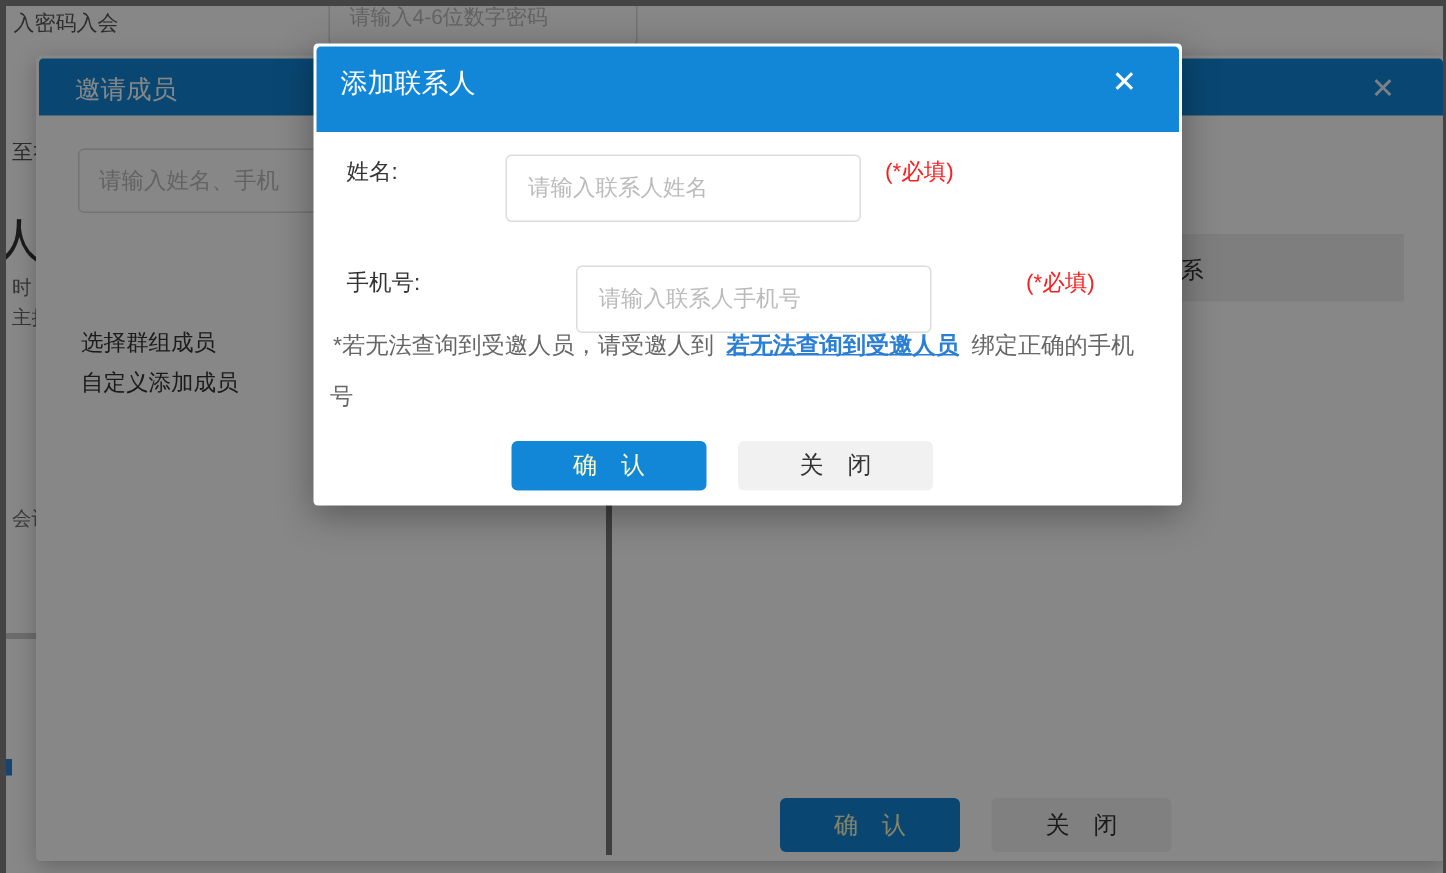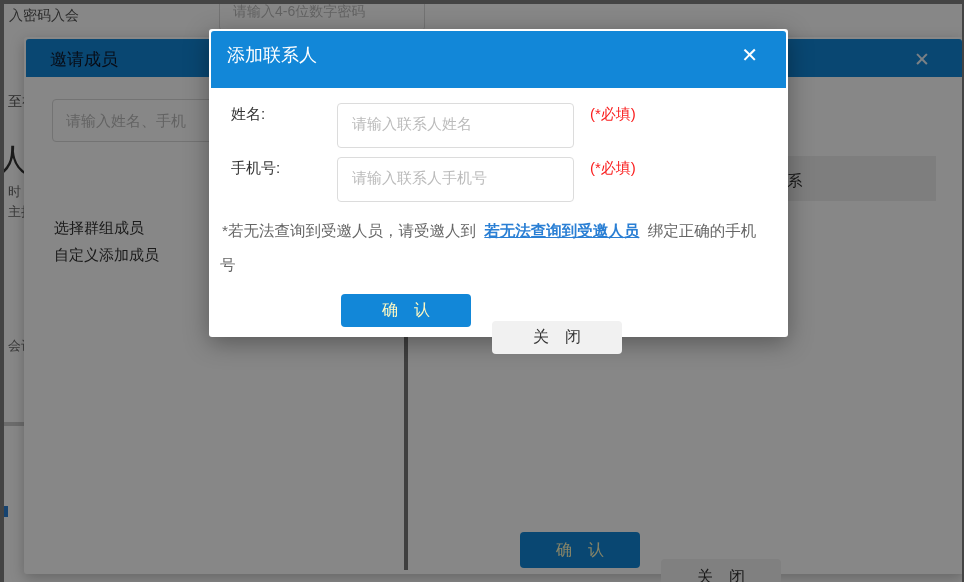--- a/index.html
+++ b/index.html
@@ -16,55 +16,55 @@
   .pg-line{ position:absolute; left:0; top:418px; width:26px; height:1px; background:#ccc; }
   .pg-bluebit{ position:absolute; left:0; top:502px; width:3px; height:11px;
                background:var(--link,#2a7fd4); }
 
   
   .dlg-invite{ position:absolute; left:20px; top:33px; width:940px; height:537px;
                background:#fff; border-radius:3px; box-shadow:0 4px 14px rgba(0,0,0,.25); }
   .dlg-invite .hd{ position:relative; height:38px; background:var(--primary,#1287d8);
                    border-radius:3px 3px 0 0; }
   .dlg-invite .hd .ttl{ position:absolute; left:22px; top:0; line-height:38px;
-                        color:#0f172a; font-size:17px; }
+                        color:#ffffff; font-size:17px; }
   .dlg-invite .hd .x{ position:absolute; right:30px; top:0; line-height:38px;
                       color:#eaf3fb; font-size:19px; cursor:pointer; }
   .inv-search{ position:absolute; left:28px; top:62px; width:374px; height:43px;
                border:1px solid #d9d9d9; border-radius:4px; background:#fff;
                font-size:15px; color:#b5b5b5; padding:0 13px; outline:none; }
   .inv-item{ position:absolute; left:28px; font-size:15px; color:#333; cursor:pointer; }
   .inv-div{ position:absolute; left:380px; top:60px; width:2px; height:473px; background:#777; }
   .inv-band{ position:absolute; left:382px; top:119px; width:530px; height:45px;
              background:#efefef; overflow:hidden; }
   .inv-band span{ position:absolute; left:379px; top:0; line-height:45px;
                   font-size:15.5px; color:#333; }
   .btn{ position:absolute; border:none; border-radius:4px; cursor:pointer;
         font-size:16px; font-family:inherit; }
   .btn.primary{ background:var(--primary,#1287d8); color:#fef9c3; }
-  .btn.plain{ background:#f1f1f1; color:#333;margin-top:27px; }
+  .btn.plain{ background:#f1f1f1; color:#333; }
   .inv-confirm{ left:496px; top:495px; width:120px; height:36px; }
   .inv-close{ left:637px; top:495px; width:120px; height:36px; }
 
   
   .overlay{ position:absolute; inset:0; background:rgba(0,0,0,0.47); }
 
   
   .dlg-add{ position:absolute; left:205px; top:25px; width:579px; height:308px;
             background:#fff; border-radius:3px; box-shadow:0 6px 24px rgba(0,0,0,.35); }
   .dlg-add .hd{ position:relative; height:57px; background:var(--primary,#1287d8);
                 border-radius:3px 3px 0 0; }
   .dlg-add .hd .ttl{ position:absolute; left:14px; top:0; line-height:45px;
                      color:#fff; font-size:18px; }
   .dlg-add .hd .x{ position:absolute; right:26px; top:0; line-height:45px;
                    color:#fff; font-size:20px; cursor:pointer; }
   .frow{ position:absolute; left:18px; height:45px; display:flex; align-items:flex-start; }
   .frow .lbl{ width:108px; font-size:15px; color:#333; }
   .frow input{ width:237px; height:45px; border:1px solid #dcdcdc; border-radius:4px;
-               font-size:15px; color:#444; padding:0 14px; outline:none;font-family:Liberation Mono, monospace; }
+               font-size:15px; color:#444; padding:0 14px; outline:none; }
   .frow input::placeholder, .pw-input::placeholder, .inv-search::placeholder{ color:#bbb; }
   .frow .req{ margin-left:14px; font-size:15px; font-weight:normal;
               color:var(--required,#fa1e1e); }
   .note{ position:absolute; left:7px; top:183px; width:566px; font-size:15.5px;
          line-height:30px; color:#666; }
   .note a{ color:var(--link,#2a7fd4); font-weight:bold; text-decoration:underline;
            cursor:pointer; }
   .add-confirm{ left:132px; top:265px; width:130px; height:33px; }
   .add-close{ left:283px; top:265px; width:130px; height:33px; }
 </style>
@@ -108,21 +108,21 @@
       <span class="ttl">添加联系人</span>
       <span class="x">✕</span>
     </div>
 
     <div class="frow" style="top:72px;">
       <span class="lbl">姓名:</span>
       <input placeholder="请输入联系人姓名" style="">
       <span class="req">(*必填)</span>
     </div>
 
-    <div class="frow" style="top:126px;">
+    <div class="frow" style="top:146px;gap:47px;">
       <span class="lbl">手机号:</span>
       <input placeholder="请输入联系人手机号" style="">
       <span class="req">(*必填)</span>
     </div>
 
     <div class="note">
       <div><span>*若无法查询到受邀人员，请受邀人到 </span><a>若无法查询到受邀人员</a><span> 绑定正确的手机</span></div>
       <div>号</div>
     </div>
 

